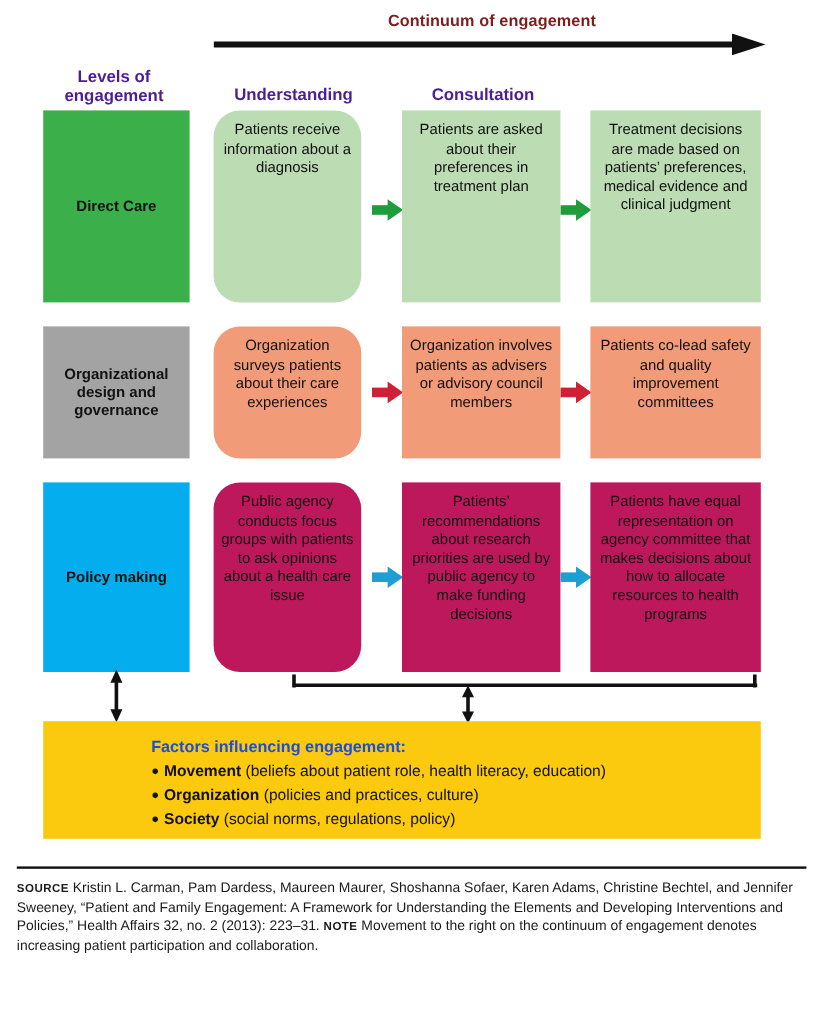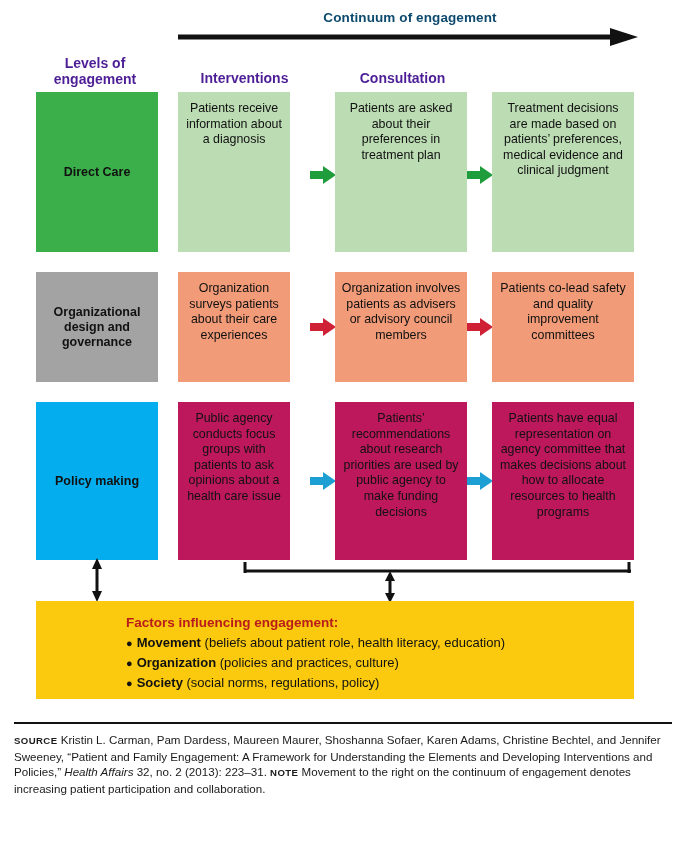--- a/index.html
+++ b/index.html
@@ -10,21 +10,21 @@
     color:#111111;
     overflow:hidden;
     position:relative;
   }
   .page{position:relative;width:686px;height:850px;}
 
   
   .continuum-title{
     position:absolute;left:180px;top:10px;width:460px;
     text-align:center;font-weight:bold;font-size:13.5px;letter-spacing:.1px;
-    color:#0c4a6e;
+    color:#7f1d1d;
   }
   .continuum-arrow{position:absolute;left:178px;top:28px;width:460px;height:18px;}
 
   .col-head{
     position:absolute;font-weight:bold;font-size:14px;text-align:center;
     line-height:16px;color:#4c1d95;
   }
   #head-levels{left:30px;top:55px;width:130px;}
   #head-consultation{left:172px;top:70px;width:145px;}
   #head-involvement{left:330px;top:70px;width:145px;}
@@ -42,21 +42,21 @@
     font-weight:bold;font-size:12.5px;line-height:15px;text-align:center;
     color:#111;
   }
   .cell{
     position:absolute;top:0;bottom:0;
     display:flex;align-items:flex-start;justify-content:center;
     text-align:center;font-size:12.4px;line-height:15.6px;color:#111;
     padding-top:9px;box-sizing:border-box;
   }
   .cell span{display:block;padding:0 6px;}
-  .c1{left:178px;width:112px;}
+  .c1{left:178px;width:123px;border-radius:22px;}
   .c2{left:335px;width:132px;}
   .c3{left:492px;width:142px;}
 
   .row-arrow{position:absolute;width:26px;height:22px;}
   .ar1{left:310px;}
   .ar2{left:467px;}
 
   
   .green-dark{background:#3bb04a;}
   .green-light{background:#bcdcb3;}
@@ -67,49 +67,49 @@
 
   
   .connectors{position:absolute;left:0;top:556px;width:686px;height:48px;}
 
   
   #factors-box{
     position:absolute;left:36px;top:601px;width:598px;height:98px;
     background:#fbc90d;box-sizing:border-box;
     padding:14px 0 0 90px;
   }
-  #factors-title{font-weight:bold;font-size:13.5px;color:#b91c1c;margin-bottom:3px;}
+  #factors-title{font-weight:bold;font-size:13.5px;color:#1d4ed8;margin-bottom:3px;}
   .factor-line{font-size:13px;line-height:19px;color:#111;}
   .factor-line .bullet{font-size:11px;vertical-align:middle;margin-right:4px;}
   .factor-line b{font-weight:bold;}
 
   
   #footer-rule{position:absolute;left:14px;top:722px;width:658px;height:2px;background:#111;}
   #footer{
     position:absolute;left:14px;top:732px;width:660px;
     font-size:11.6px;line-height:15.6px;color:#1a1a1a;
     font-family:"Liberation Sans", sans-serif;
   }
   .smallcaps{font-weight:bold;font-size:9.6px;letter-spacing:.4px;text-transform:uppercase;}
-  .ital{font-style:italic;text-align:center;}
+  .ital{text-align:center;}
 </style>
 </head>
 <body>
 
 <div class="page">
 
   <div class="continuum-title">Continuum of engagement</div>
 
   <svg class="continuum-arrow" viewBox="0 0 460 18">
     <line x1="0" y1="9" x2="438" y2="9" stroke="#111" stroke-width="5"></line>
     <polygon points="432,0 460,9 432,18" fill="#111"></polygon>
   </svg>
 
   <div class="col-head" id="head-levels">Levels of<br>engagement</div>
-  <div class="col-head" id="head-consultation">Interventions</div>
+  <div class="col-head" id="head-consultation">Understanding</div>
   <div class="col-head" id="head-involvement">Consultation</div>
   <div class="col-head" id="head-partnership">Partnership and<br>shared leadership</div>
 
   <div class="row" id="row-direct">
     <div class="level-block green-dark">Direct Care</div>
 
     <div class="cell c1 green-light">
         <span>Patients receive information about a diagnosis</span>
       </div>
     <svg class="row-arrow ar1" style="top:72px" viewBox="0 0 26 22">

